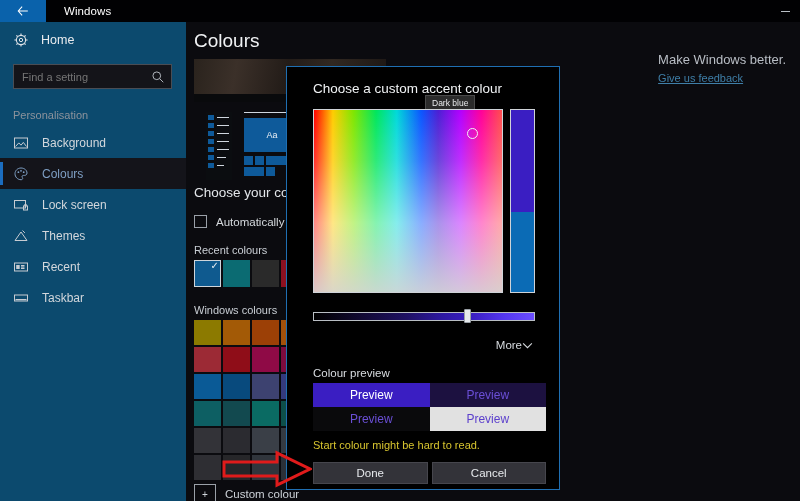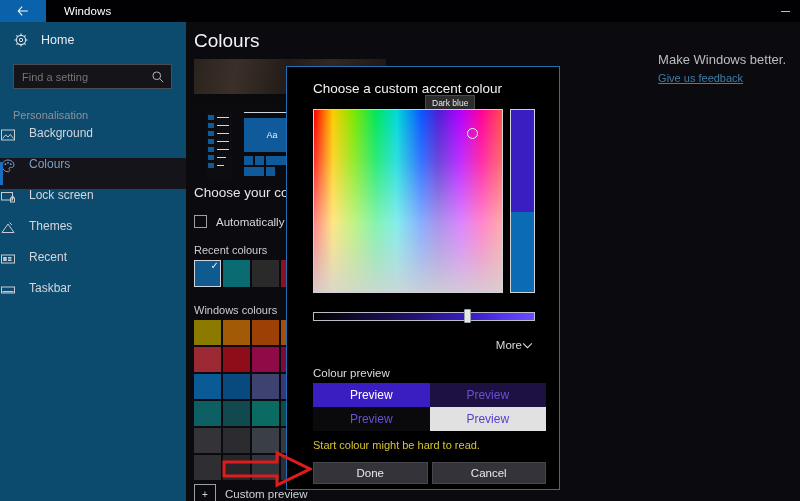--- a/index.html
+++ b/index.html
@@ -52,22 +52,22 @@
     font-family: "Liberation Sans", sans-serif; outline: none;
   }
   .search-ico {
     position: absolute; right: 6px; top: 5px; width: 14px; height: 14px;
     color: #b5bac1;
   }
   .nav-section {
     margin: 20px 0 6px 13px; color: #8d939c; font-size: 11px;
   }
   .nav-item {
-    position: relative; display: flex; align-items: flex-start; gap: 13px;
-    height: 31px; color: #d3d7dc; font-size: 12px;
+    position: relative; display: flex; align-items: center; gap: 13px;
+    height: 31px; padding-left: 13px; color: #d3d7dc; font-size: 12px;
   }
   .nav-item.sel { color: #7e9fc4; background: #14141a; }
   .nav-item.sel::before {
     content: ""; position: absolute; left: 0; top: 4px;
     width: 3px; height: 23px; background: #1b6dbf;
   }
   .nav-label { line-height: 1; }
 
   
   .main { position: absolute; left: 186px; top: 22px; width: 614px; height: 479px; }
@@ -370,21 +370,21 @@
       <div class="gcell" style="background:#3a3f47"></div>
       <div class="gcell" style="background:#343a42"></div>
       <div class="gcell" style="background:#2e2e33"></div>
       <div class="gcell" style="background:#262629"></div>
       <div class="gcell" style="background:#30353c"></div>
       <div class="gcell" style="background:#2b3038"></div>
     </div>
 
     <div class="custom-row" style="left:8px;top:462px;">
       <span class="custom-box">+</span>
-      <span class="custom-text">Custom preview</span>
+      <span class="custom-text">Custom colour</span>
     </div>
 
     <div class="feedback">
       <div class="fb-title">Make Windows better.</div>
       <a class="fb-link" href="#">Give us feedback</a>
     </div>
   </div>
 
   <div class="dialog">
     <div class="dlg-title">Choose a custom accent colour</div>

